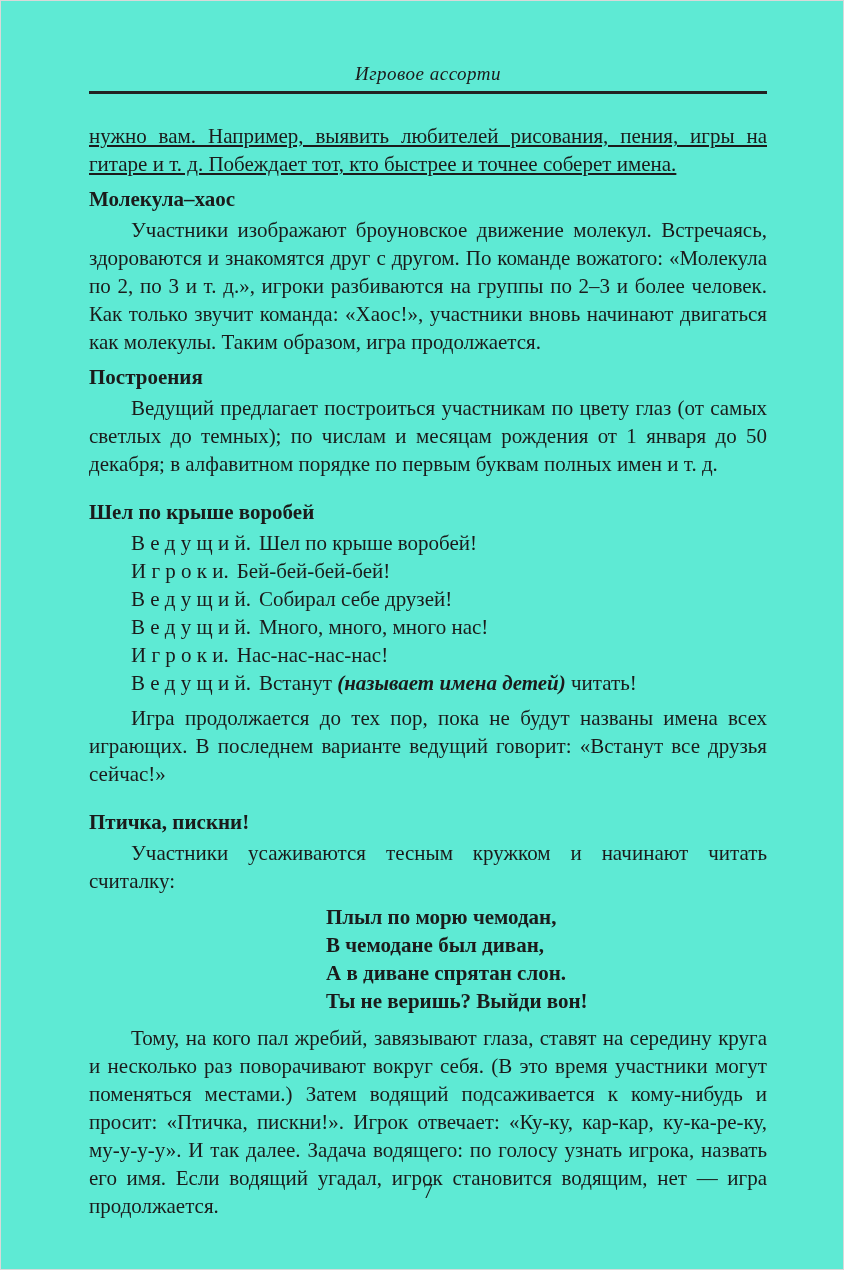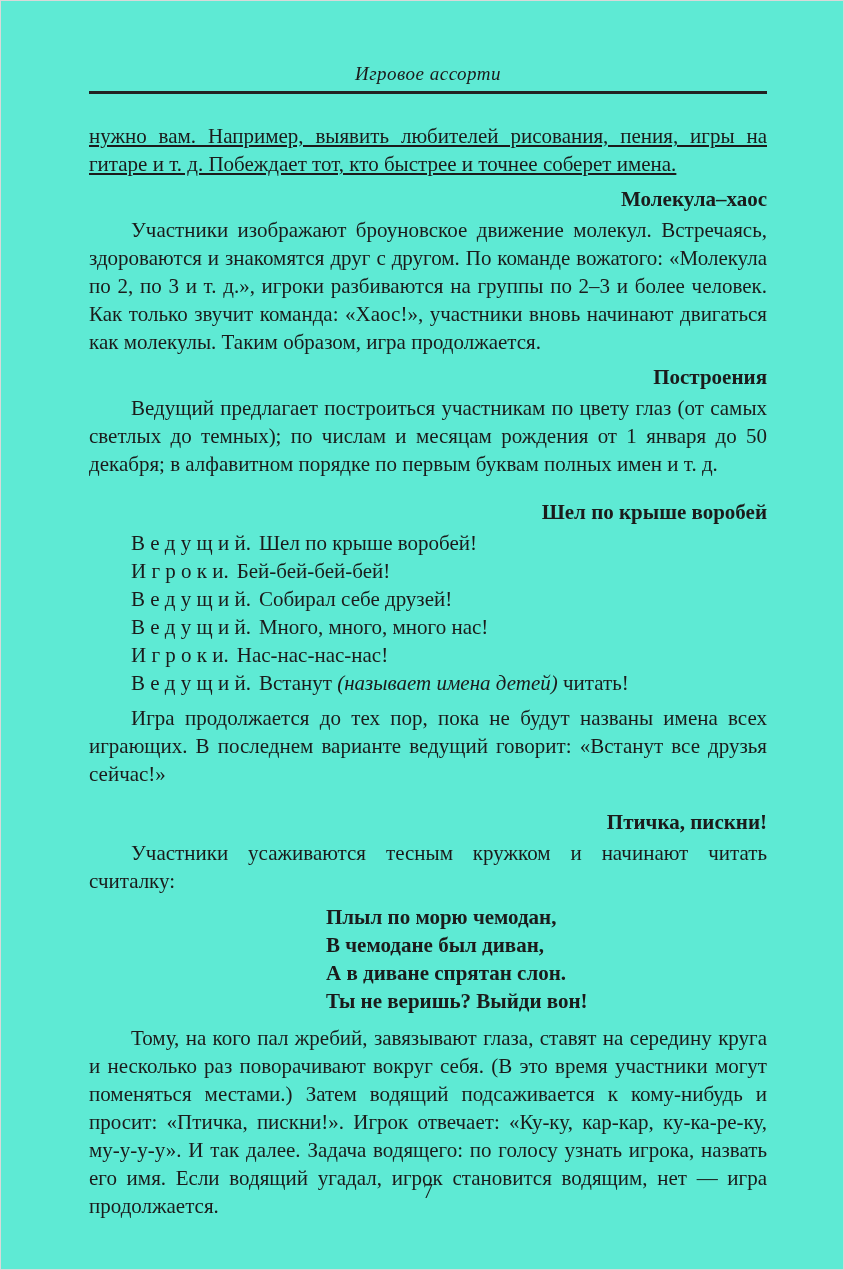--- a/index.html
+++ b/index.html
@@ -39,35 +39,35 @@
     hyphens: auto;
     -webkit-hyphens: auto;
   }
   .indent { text-indent: 42px; }
   .intro { margin-top: 28px; text-decoration: underline; }
   h2.section-title {
     margin: 7px 0 3px 0;
     font-size: 21px;
     line-height: 28px;
     font-weight: 700;
-    text-align: right;
+    text-align: left;
   }
   h2.more-top { margin-top: 20px; }
   .dialogue { margin: 0; }
   .dialogue p {
     margin: 0;
     padding-left: 42px;
     font-size: 21px;
     line-height: 28px;
     text-align: left;
   }
   .speaker { margin-right: 8px; }
   .stage {
     font-style: italic;
-    font-weight: 400;
+    font-weight: 700;
   }
   .outro { margin-top: 7px; }
   .verse {
     margin: 8px 0 9px 237px;
     font-weight: bold;
   }
   .verse p {
     margin: 0;
     font-size: 21px;
     line-height: 28px;

